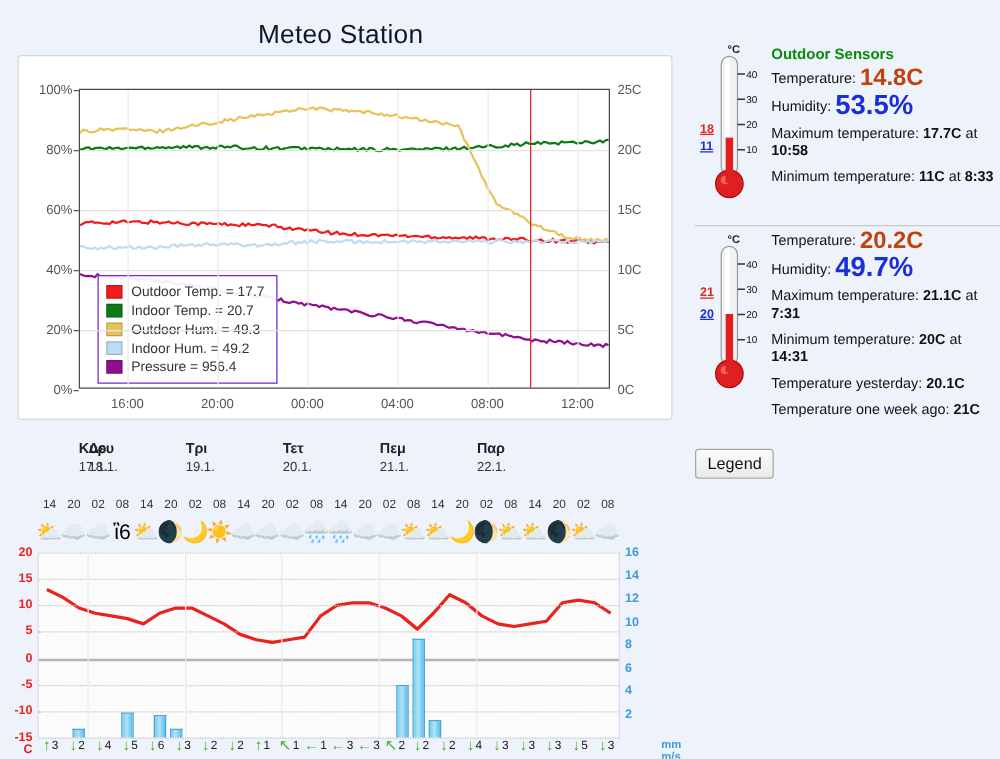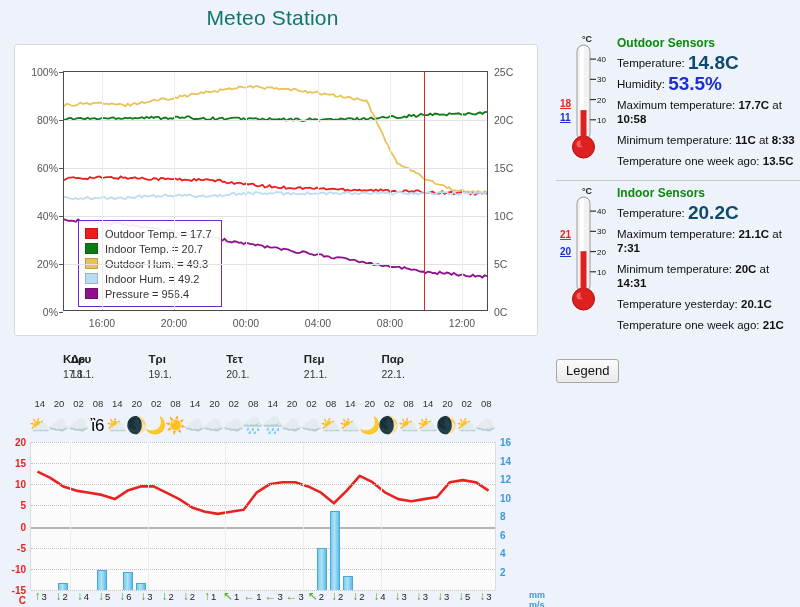--- a/index.html
+++ b/index.html
@@ -7,23 +7,23 @@
     margin: 0; padding: 0;
     width: 800px; height: 607px;
     background: #eef2fa;
     font-family: "Liberation Sans", sans-serif;
     overflow: hidden;
   }
   .page { position: relative; width: 800px; height: 607px; }
 
   
   .title {
-    position: absolute; left: 0; top: 6px; width: 545px;
+    position: absolute; left: 0; top: 16px; width: 545px;
     text-align: center;
-    font-size: 21px; color: #0f766e; font-weight: normal;
+    font-size: 21px; color: #0f172a; font-weight: normal;
     letter-spacing: 0.2px;
   }
 
   
   .chart-panel {
     position: absolute; left: 14px; top: 44px;
     width: 524px; height: 292px;
     background: #fff; border: 1px solid #d8d8d8; border-radius: 3px;
   }
   .plot {
@@ -80,22 +80,22 @@
   .tmark.max { color: #e8231f; }
   .tmark.min { color: #1a2fd6; }
 
   
   .sensors { position: absolute; left: 617px; width: 183px; }
   .sensors h3 {
     margin: 0 0 6px 0; font-size: 12px; color: #0a8a0a; font-weight: bold;
   }
   .srow { font-size: 11.5px; color: #111; margin-bottom: 7px; line-height: 14px; }
   .srow b { font-weight: bold; }
-  .big-red { color: #0c4a6e; font-size: 19px; font-weight: bold; vertical-align: -2px; }
-  .big-blue { color: #1a2fd6; font-size: 19px; font-weight: bold; vertical-align: -2px; }
+  .big-red { color: #c2410c; font-size: 19px; font-weight: bold; vertical-align: -2px; }
+  .big-blue { color: #1a2fd6; font-size: 22px; font-weight: bold; vertical-align: -2px; }
   .divider { position: absolute; left: 556px; width: 244px; height: 1px; background: #c9c9c9; }
 
   
   .btnrow { position: absolute; display: flex; gap: 6px; }
   .btn {
     font-family: "Liberation Sans", sans-serif;
     font-size: 13px; color: #111;
     background: linear-gradient(#fbfbfb, #eaeaea);
     border: 1px solid #a6a6a6; border-radius: 3px;
     padding: 3px 9px 4px 9px; cursor: pointer;
@@ -284,33 +284,32 @@
       <b>17.7C</b>
       <span>at</span>
       <b>10:58</b>
     </div>
     <div class="srow">
       <span>Minimum temperature:</span>
       <b>11C</b>
       <span>at</span>
       <b>8:33</b>
     </div>
-    <div class="srow">
-      <span>Temperature one week ago:</span>
-      <b>13.5C</b>
-    </div>
   </div>
 
   <div class="divider" style="top:180px;"></div>
 
   <div class="sensors" style="top:186px;">
-    <h3>Indoor Sensors</h3>
     <div class="srow">
       <span>Temperature:</span>
       <span class="big-red">20.2C</span>
+    </div>
+    <div class="srow">
+      <span>Humidity:</span>
+      <span class="big-blue">49.7%</span>
     </div>
     <div class="srow">
       <span>Maximum temperature:</span>
       <b>21.1C</b>
       <span>at</span>
       <b>7:31</b>
     </div>
     <div class="srow">
       <span>Minimum temperature:</span>
       <b>20C</b>

